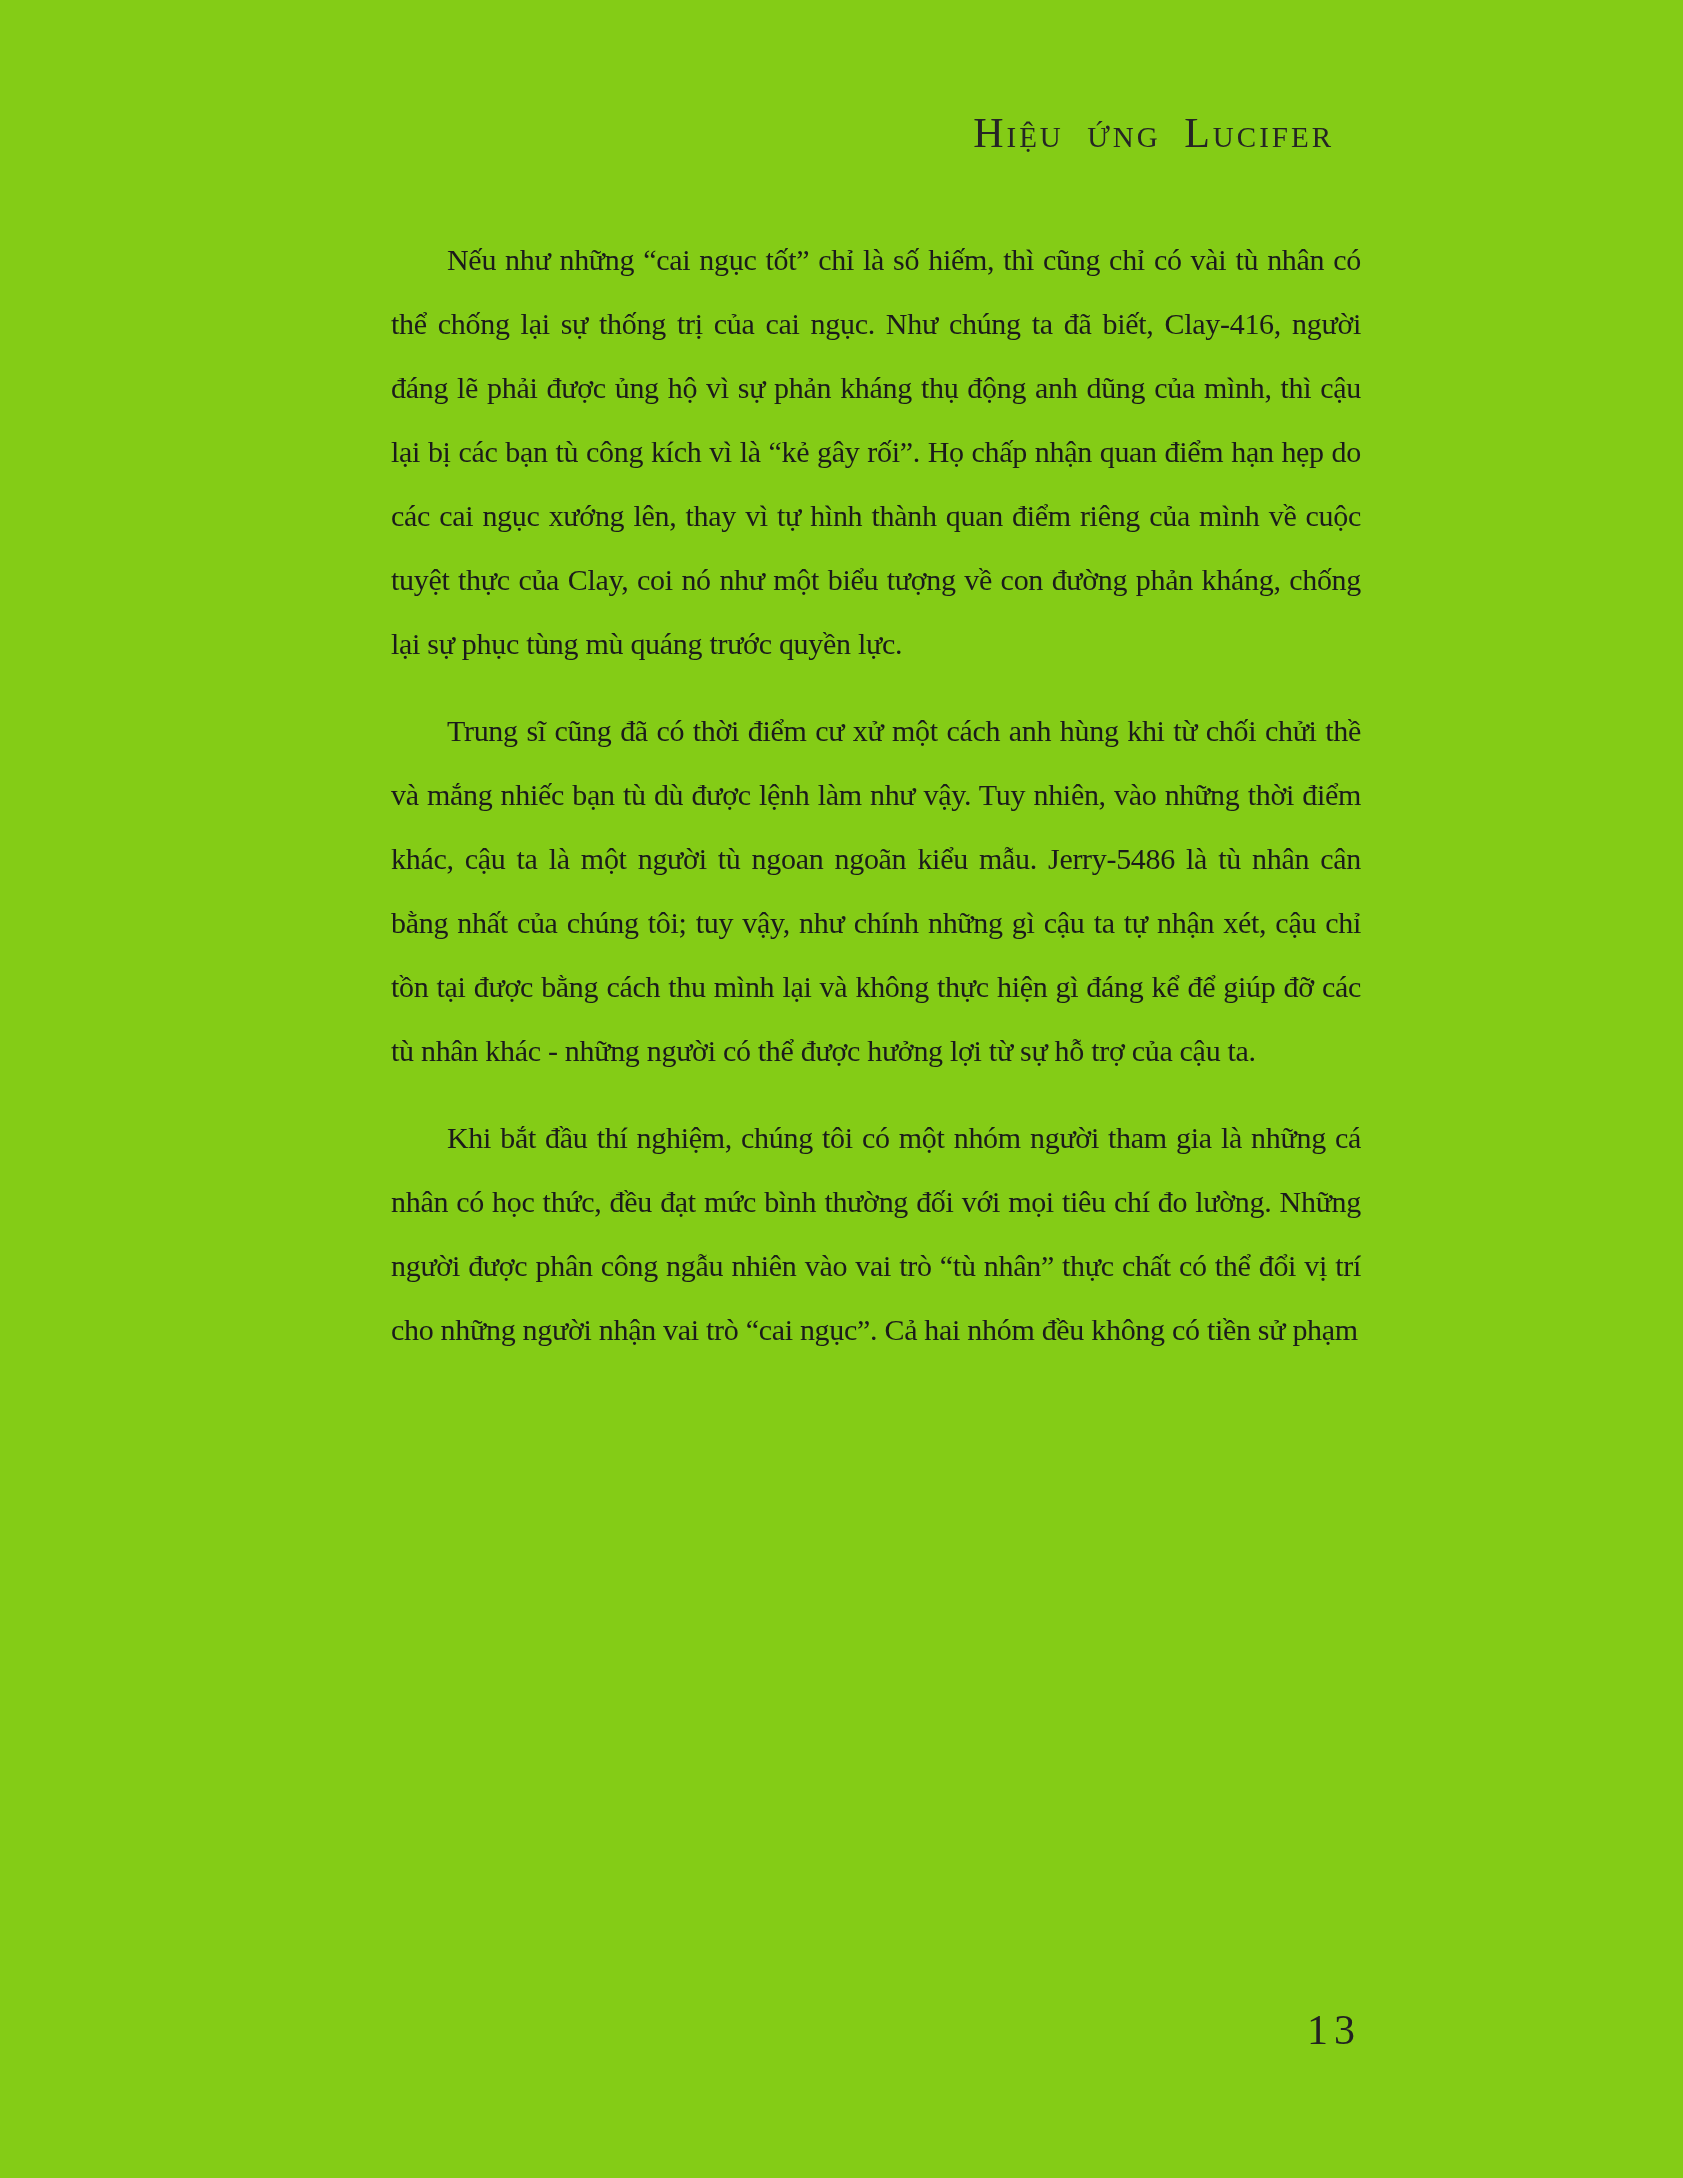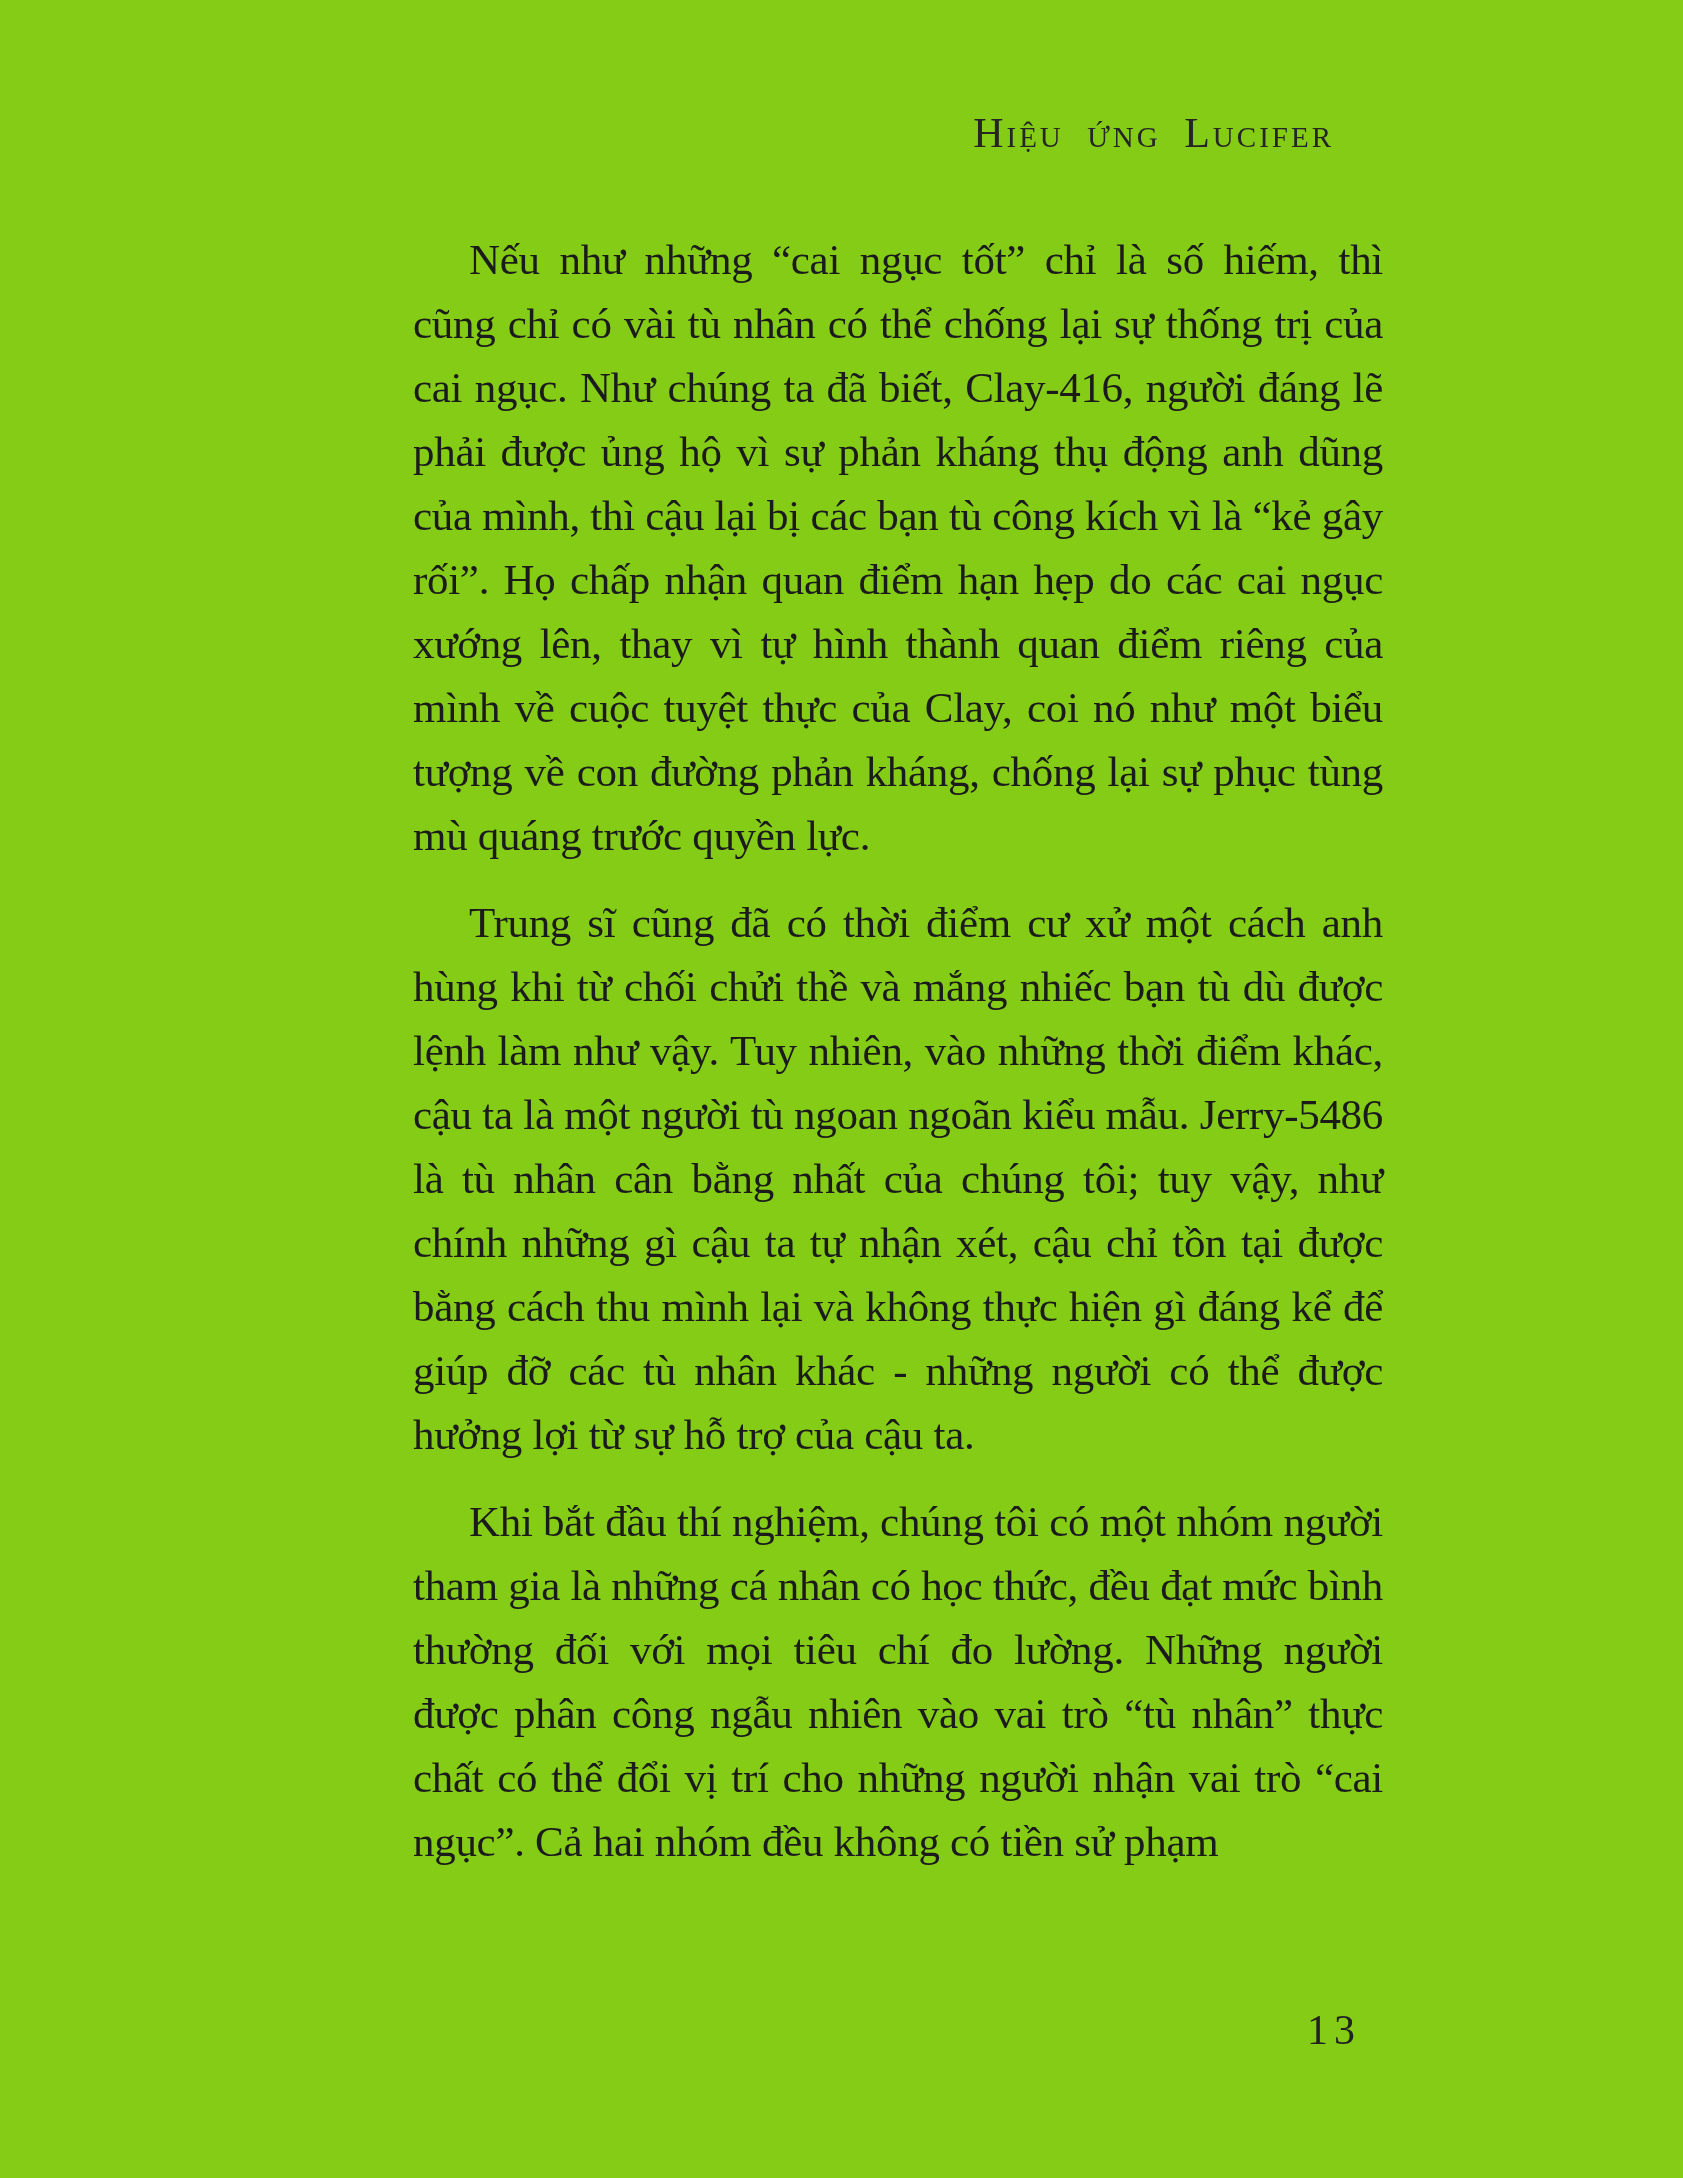--- a/index.html
+++ b/index.html
@@ -26,26 +26,25 @@
     letter-spacing: 3px;
     word-spacing: 10px;
     color: #252525;
     white-space: nowrap;
   }
   .body-text {
     position: absolute;
     left: 391px;
     top: 228px;
     width: 970px;
-    font-size: 43px;
+    font-size: 30px;
     line-height: 64px;
     letter-spacing: -0.3px;
     text-align: justify;
     color: #1b1b1b;
-    margin-left: 22px;
   }
   .body-text p {
     margin: 0 0 23px 0;
     text-indent: 56px;
   }
   .body-text p:last-child {
     margin-bottom: 0;
   }
   .page-number {
     position: absolute;

